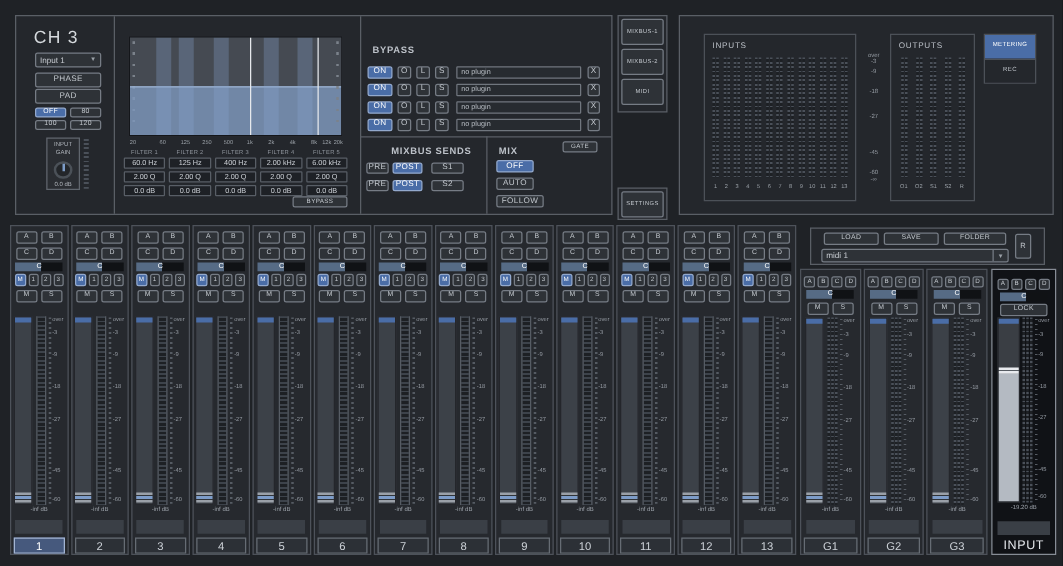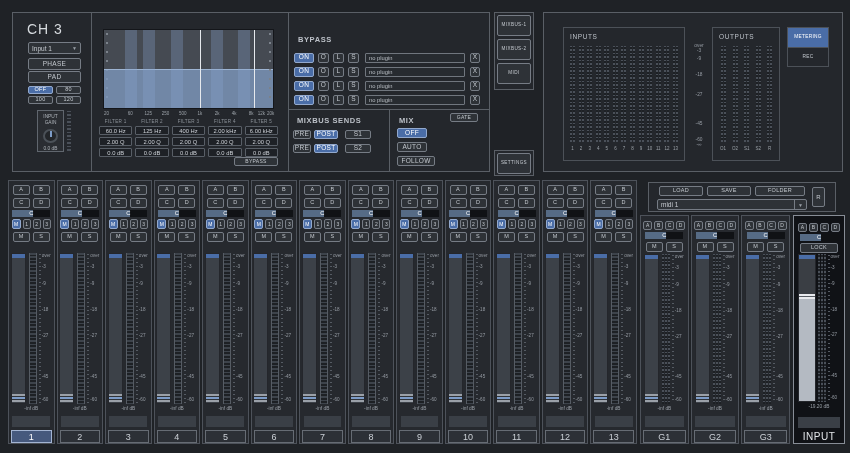--- a/index.html
+++ b/index.html
@@ -176,21 +176,21 @@
         <div class="rowflex" style="gap: 2px; height: 11px;">
           <button class="btn active" style="width: 20px; height: 10px;">ON</button>
           <button class="btn" style="width: 11px; height: 10px; margin-left: 2px;">O</button>
           <button class="btn" style="width: 11px; height: 10px; margin-left: 2px;">L</button>
           <button class="btn" style="width: 11px; height: 10px; margin-left: 2px;">S</button>
           <div class="pname" style="margin-left: 4px;">no plugin</div>
           <button class="btn" style="width: 10px; height: 10px; margin-left: 3px;">X</button>
         </div>
       </div>
 
-    <div class="sectitle" style="left:284px;top:103px;">MIXBUS SENDS</div>
+    <div class="sectitle" style="left:300px;top:103px;">MIXBUS SENDS</div>
     <div style="position:absolute;left:280px;top:116px;display:flex;flex-direction:column;gap:4px;" id="send-rows">
         <div class="rowflex" style="gap: 3px; height: 10px;">
           <button class="btn" style="width: 18px; height: 9px;">PRE</button>
           <button class="btn active" style="width: 24px; height: 9px;">POST</button>
           <button class="btn" style="width: 26px; height: 9px; margin-left: 4px;">S1</button>
         </div>
         <div class="rowflex" style="gap: 3px; height: 10px;">
           <button class="btn" style="width: 18px; height: 9px;">PRE</button>
           <button class="btn active" style="width: 24px; height: 9px;">POST</button>
           <button class="btn" style="width: 26px; height: 9px; margin-left: 4px;">S2</button>

